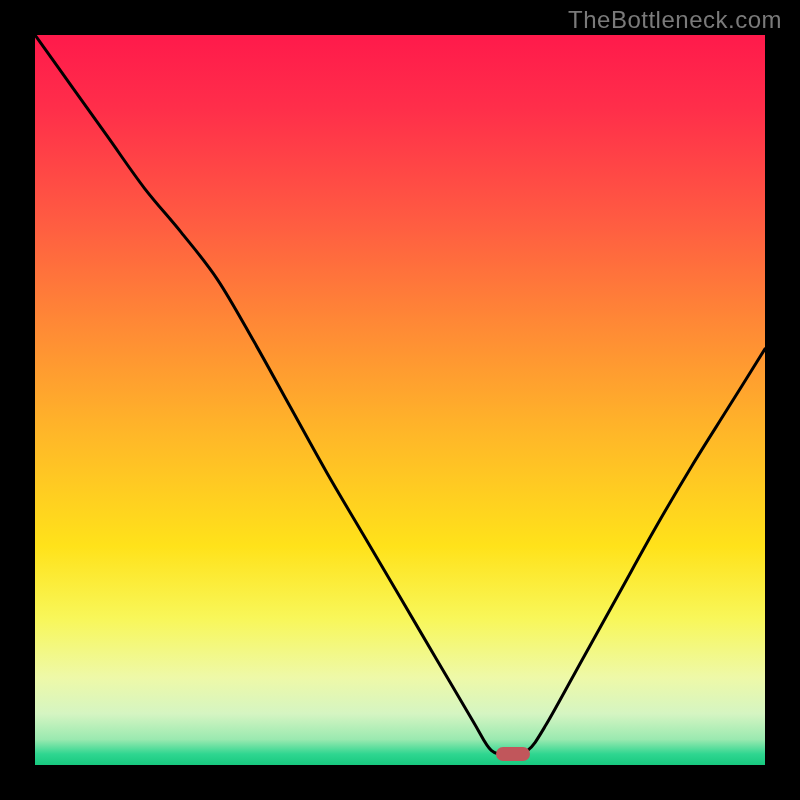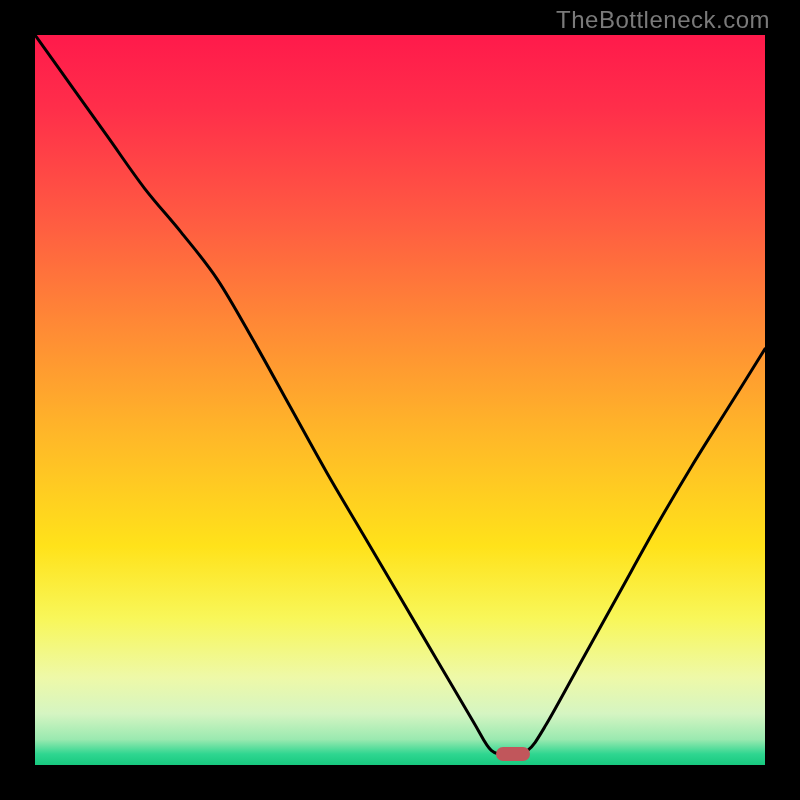--- a/index.html
+++ b/index.html
@@ -12,21 +12,21 @@
   }
   .frame {
     position: relative;
     width: 800px;
     height: 800px;
     background: #000;
   }
   .watermark {
     position: absolute;
     top: 6px;
-    right: 30px;
+    right: 18px;
     color: #7a7a7a;
     font-size: 24px;
     font-weight: 500;
     letter-spacing: 0.5px;
     z-index: 10;
   }
   .plot-area {
     position: absolute;
     left: 35px;
     top: 35px;

